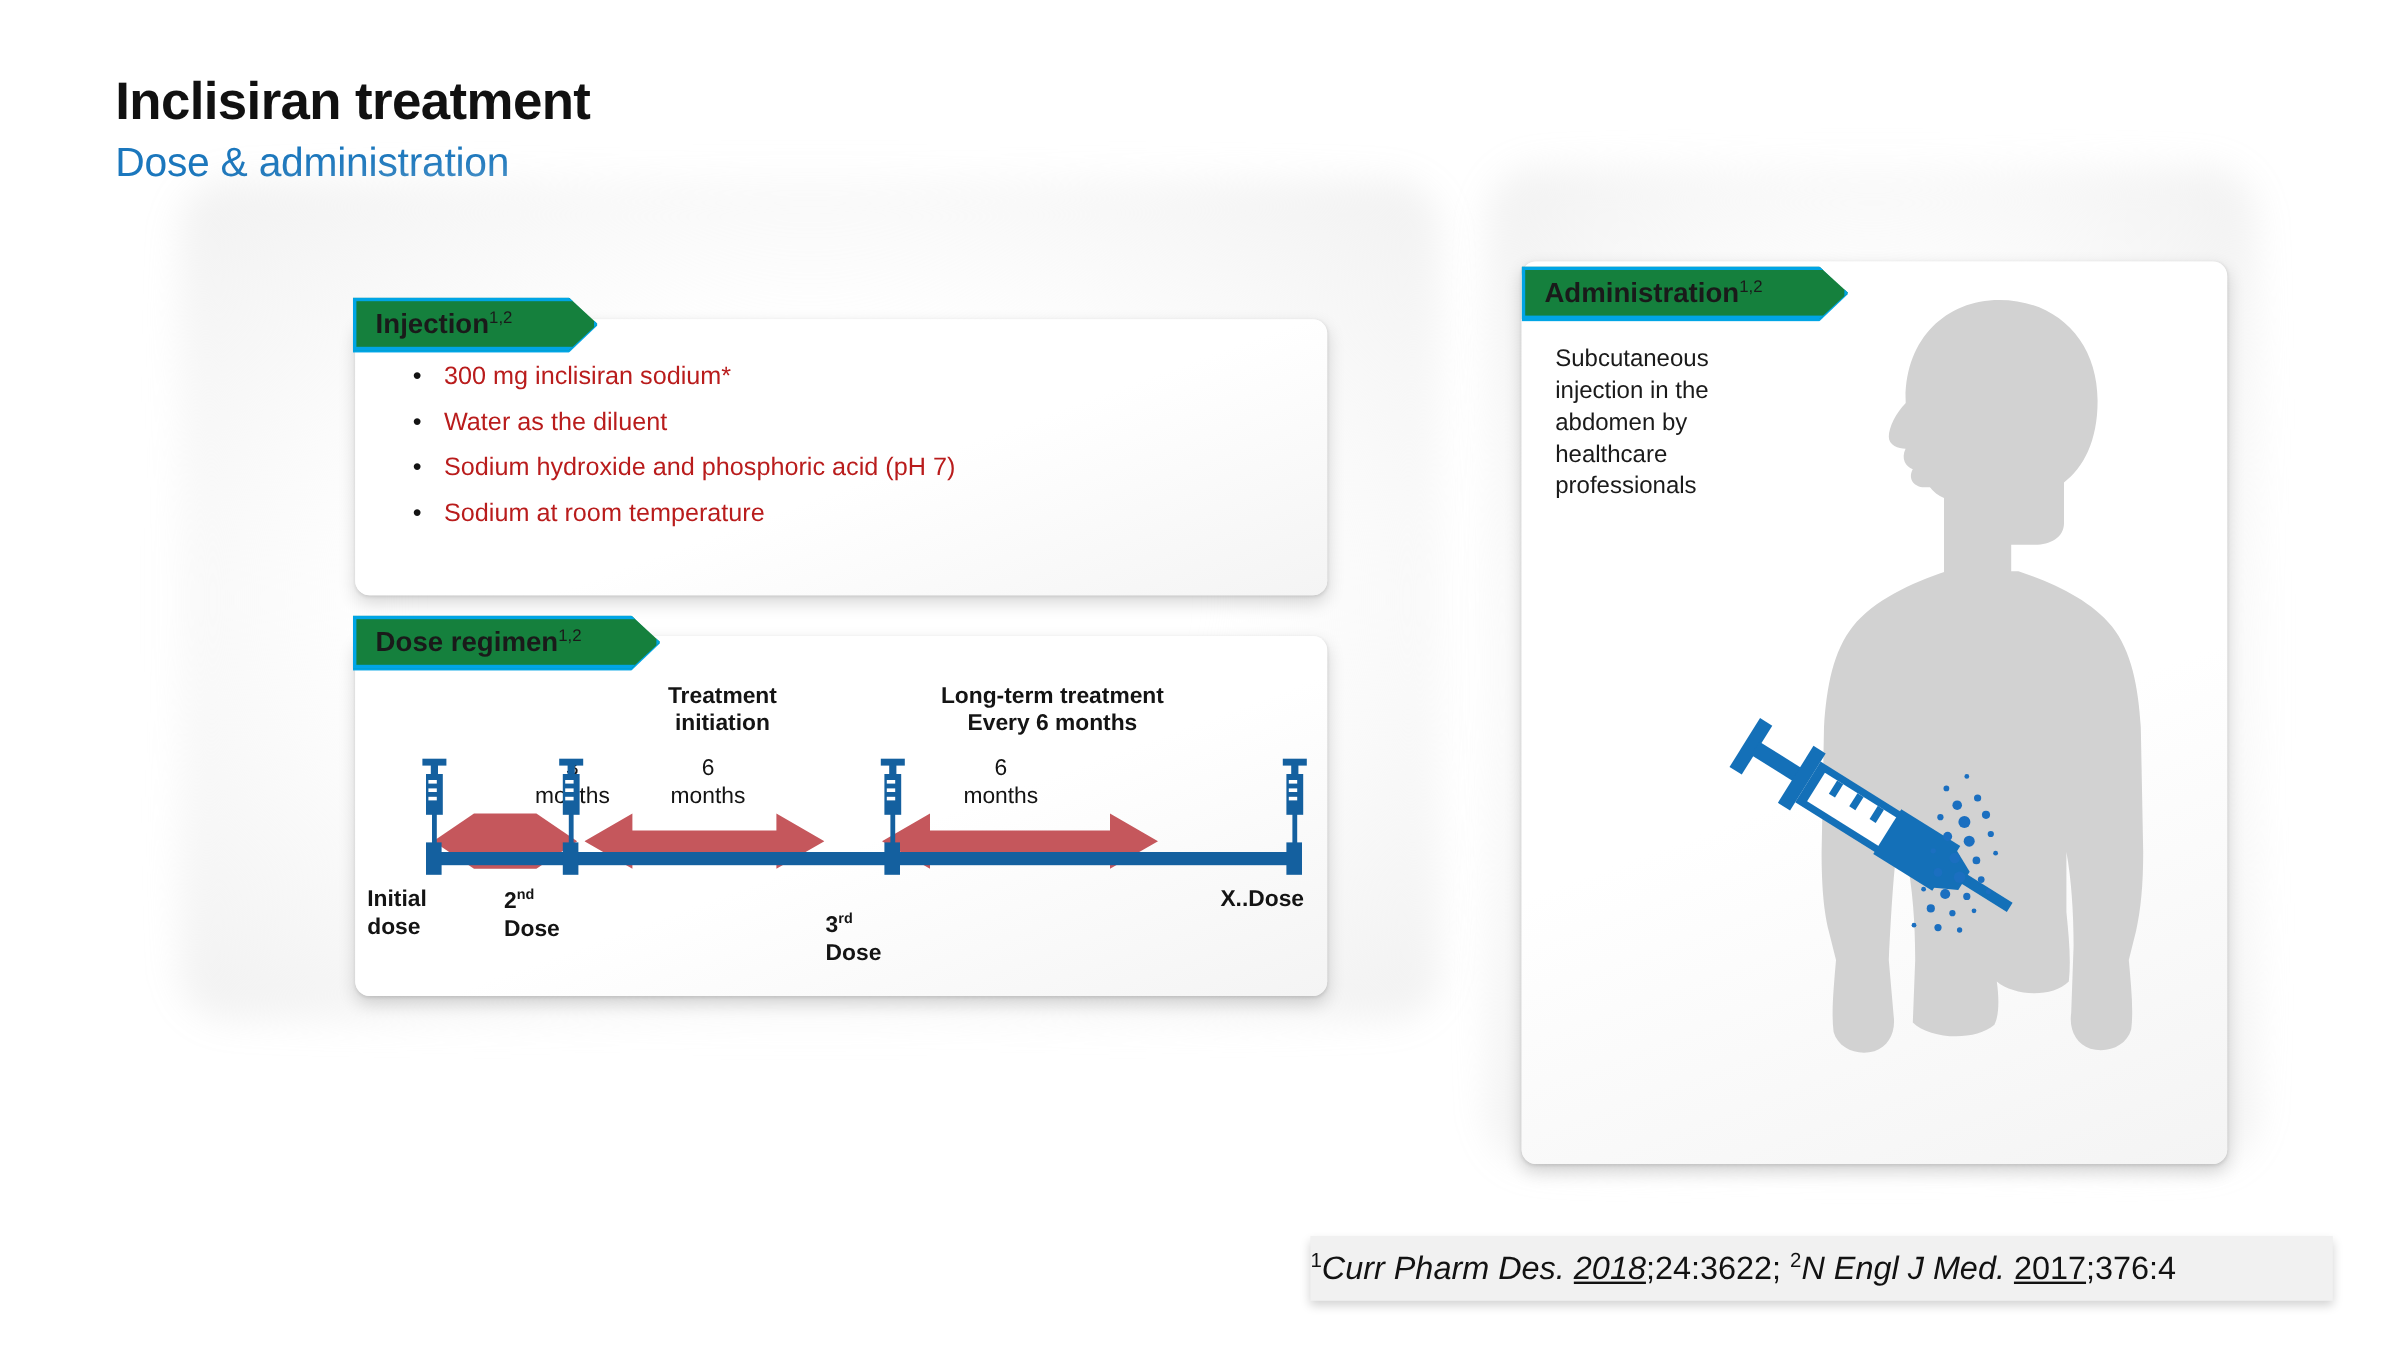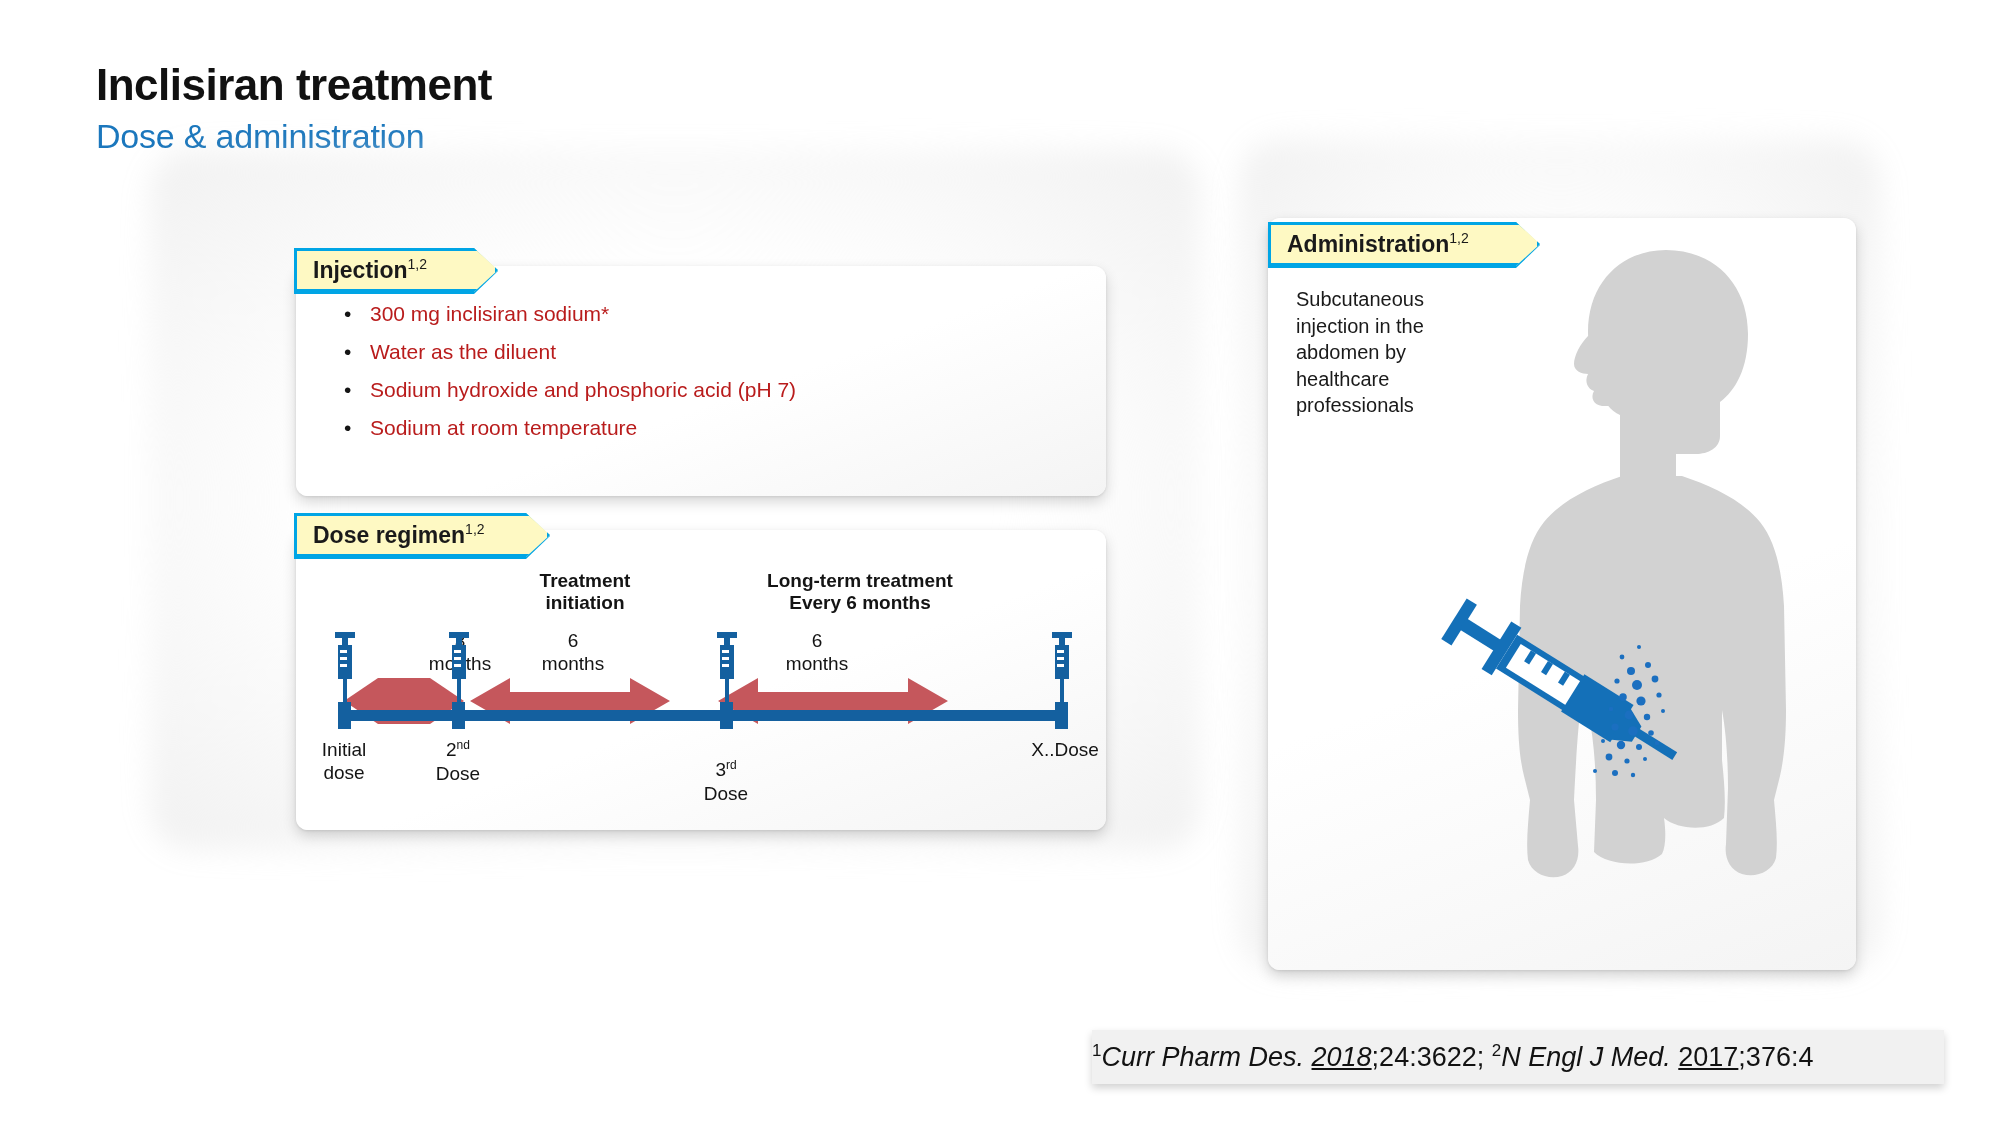--- a/index.html
+++ b/index.html
@@ -31,21 +31,21 @@
     position:absolute;
     background:linear-gradient(160deg,#ffffff 0%,#ffffff 55%,#f4f4f4 100%);
     border-radius:12px;
     box-shadow:0 6px 14px rgba(0,0,0,0.16), 0 1px 3px rgba(0,0,0,0.10);
   }
 
   
   .tab{
     position:absolute;
     height:44px;
-    background:#fef9c3;
+    background:#15803d;
     border:3px solid #00A5E5;
     display:flex;align-items:center;
     padding-left:16px;padding-right:34px;
     box-sizing:border-box;
     z-index:6;
     -webkit-clip-path:polygon(0 0, calc(100% - 24px) 0, 100% 50%, calc(100% - 24px) 100%, 0 100%);
     clip-path:polygon(0 0, calc(100% - 24px) 0, 100% 50%, calc(100% - 24px) 100%, 0 100%);
   }
   .tab-bg{
     position:absolute;
@@ -74,40 +74,40 @@
   .bullet-dot{
     width:26px;flex:0 0 26px;text-align:left;
     font-size:21px;line-height:1.1;color:#141414;padding-left:28px;
   }
   .bullet-text{
     font-size:21px;color:#b91c1c;line-height:1.15;
   }
 
   
   #timeline-wrap{
-    position:absolute;left:300px;top:570px;width:800px;height:230px;
+    position:absolute;left:317px;top:570px;width:800px;height:230px;
   }
   .tl-caption{
     position:absolute;text-align:center;font-size:19px;font-weight:bold;
     color:#141414;line-height:1.18;
   }
   .tl-axis{
     position:absolute;left:38px;top:140px;width:730px;height:11px;
     background:#14609F;
   }
   .tl-tick{
     position:absolute;width:13px;height:27px;background:#14609F;top:132px;
   }
   .tl-syringe{position:absolute;top:62px;width:30px;height:72px;}
   .tl-gap-label{
     position:absolute;text-align:center;font-size:19px;color:#141414;
     line-height:1.2;
   }
   .tl-dose-label{
-    position:absolute;text-align:center;font-size:19px;font-weight:normal;
+    position:absolute;text-align:left;font-size:19px;font-weight:bold;
     color:#141414;line-height:1.22;top:168px;
   }
   .tl-dose-label sup{font-size:12px;}
   .tl-arrow{position:absolute;}
 
   
   #admin-text{
     position:absolute;left:1296px;top:286px;width:180px;
     font-size:20px;color:#1a1a1a;line-height:1.33;
   }

